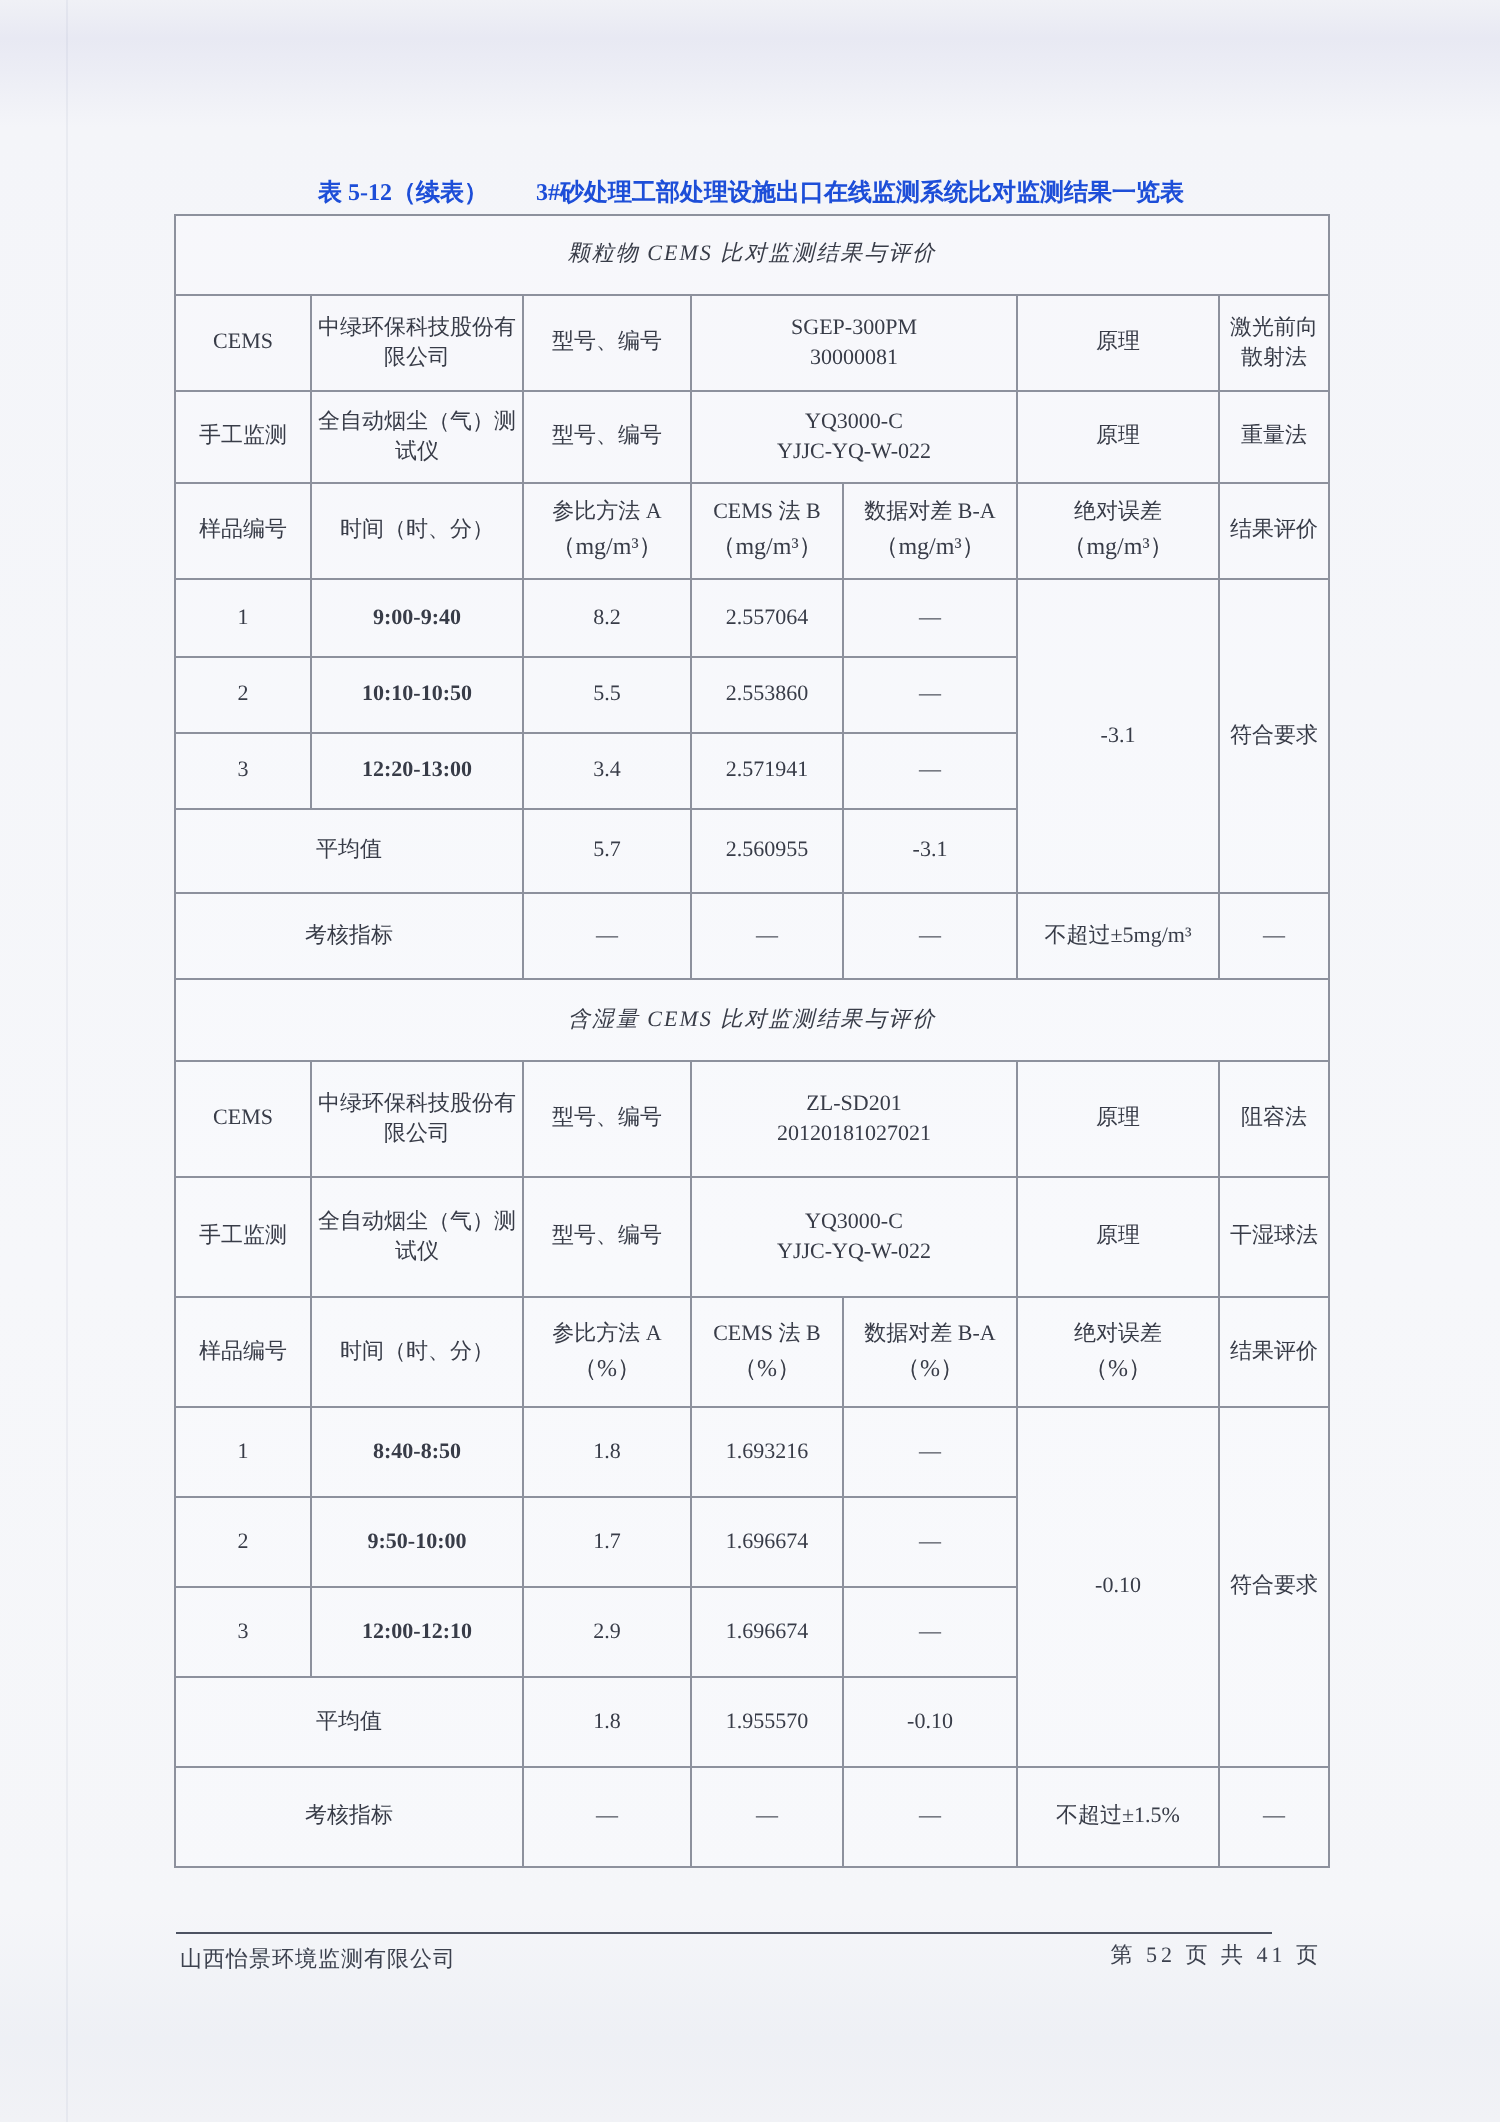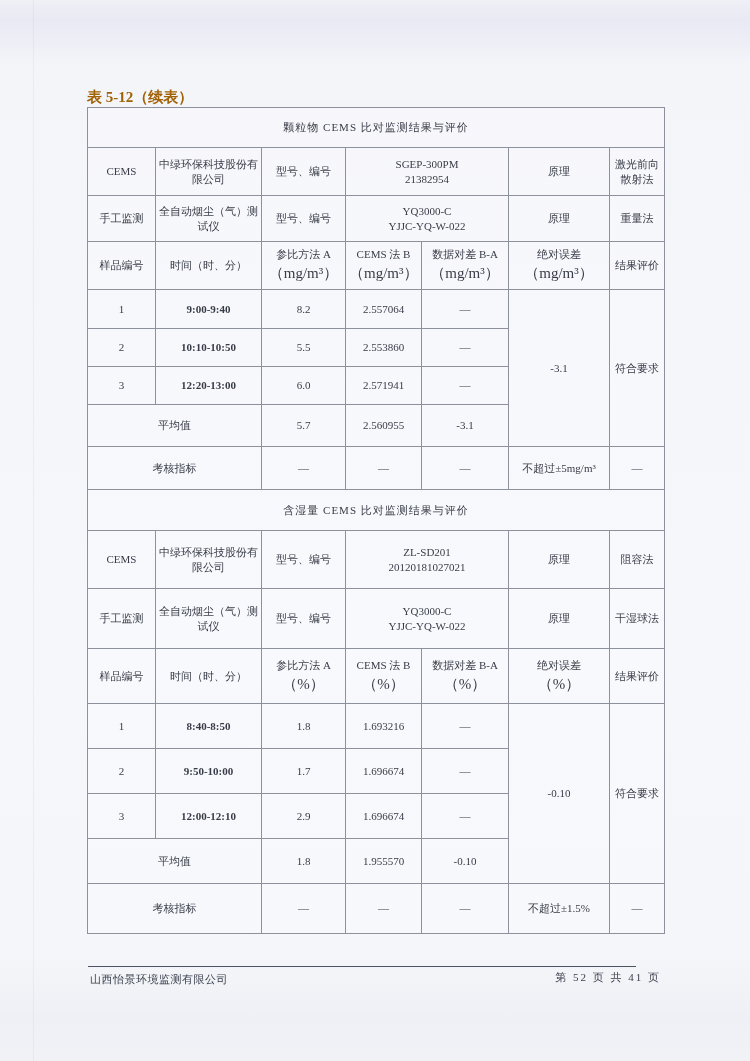--- a/index.html
+++ b/index.html
@@ -4,56 +4,57 @@
 <style>
   html,body{margin:0;padding:0;}
   body{
     width:750px;height:1061px;position:relative;overflow:hidden;
     font-family:"Liberation Serif","DejaVu Serif",serif;
     background:linear-gradient(180deg,#f0f1f6 0%,#e8e9f3 1.8%,#ecedf5 3.4%,#f4f5f9 6%,#f6f7fa 60%,#f5f6f9 90%,#eef0f5 96%,#f1f2f6 100%);
   }
   .scan-artifact-line{position:absolute;left:33px;top:0;width:1px;height:100%;background:rgba(140,145,175,.10);}
   .doc-title{
     position:absolute;top:88px;left:87px;width:577px;
-    display:flex;gap:24px;
-    font-size:15px;font-weight:bold;color:#a16207;white-space:nowrap;
+    display:flex;justify-content:center;gap:24px;
+    font-size:12px;font-weight:bold;color:#1d4ed8;white-space:nowrap;
   }
   table.cmp{
     position:absolute;left:87px;top:107px;width:577px;
     border-collapse:collapse;table-layout:fixed;
     background:rgba(252,252,254,.35);
   }
   table.cmp td{
     border:1px solid #8d919d;
     text-align:center;vertical-align:middle;
     font-size:11px;color:#383c48;padding:1px 3px;line-height:1.35;
     overflow:hidden;
   }
   table.cmp{border:1.5px solid #80848f;}
-  td.section{font-size:13.5px;letter-spacing:1px;color:#3b3f4d;}
-  .unit{font-size:15px;margin-top:1px;}
+  td.section{font-size:13.5px;letter-spacing:1px;color:#3b3f4d;font-style:italic;}
+  .unit{font-size:12px;margin-top:1px;}
   .bold{font-weight:bold;}
   .small{font-size:10.5px;}
   tr.h40{height:40px;} tr.h48{height:48px;} tr.h46{height:46px;}
   tr.h39{height:39px;} tr.h38{height:38px;} tr.h42{height:42px;}
   tr.h43{height:43px;} tr.h41{height:41px;} tr.h58{height:58px;}
   tr.h60{height:60px;} tr.h55{height:55px;} tr.h45{height:45px;}
   tr.h50{height:50px;}
   .footer{position:absolute;left:88px;top:966px;width:577px;font-size:11px;color:#3c414e;font-family:Liberation Serif, serif;}
   .footer-line{width:548px;border-top:1.5px solid #4d5362;}
   .footer-company{position:absolute;left:2px;top:6px;letter-spacing:.5px;}
   .footer-page{position:absolute;right:4px;top:4px;letter-spacing:2px;}
 </style>
 </head>
 <body>
 
 <div class="scan-artifact-line"></div>
 
 <div class="doc-title">
   <span>表 5-12（续表）</span>
+  <span>3#砂处理工部处理设施出口在线监测系统比对监测结果一览表</span>
 </div>
 
 <table class="cmp">
   <colgroup>
     <col style="width:68px">
       <col style="width:106px">
       <col style="width:84px">
     <col style="width:76px">
       <col style="width:87px">
       <col style="width:101px">
@@ -63,21 +64,21 @@
 
     <tr class="h40">
       <td colspan="7" class="section">颗粒物 CEMS 比对监测结果与评价</td>
     </tr>
     <tr class="h48">
       <td>CEMS</td>
       <td>中绿环保科技股份有限公司</td>
       <td>型号、编号</td>
       <td colspan="2">
         <div>SGEP-300PM</div>
-        <div>21382954</div>
+        <div>30000081</div>
       </td>
       <td>原理</td>
       <td>激光前向散射法</td>
     </tr>
     <tr class="h46">
       <td>手工监测</td>
       <td>全自动烟尘（气）测试仪</td>
       <td>型号、编号</td>
       <td colspan="2">
         <div>YQ3000-C</div>
@@ -119,21 +120,21 @@
     <tr class="h38">
       <td>2</td>
       <td class="bold">10:10-10:50</td>
       <td>5.5</td>
       <td>2.553860</td>
       <td>—</td>
     </tr>
     <tr class="h38">
       <td>3</td>
       <td class="bold">12:20-13:00</td>
-      <td>6.0</td>
+      <td>3.4</td>
       <td>2.571941</td>
       <td>—</td>
     </tr>
     <tr class="h42">
       <td colspan="2">平均值</td>
       <td>5.7</td>
       <td>2.560955</td>
       <td>-3.1</td>
     </tr>
     <tr class="h43">

